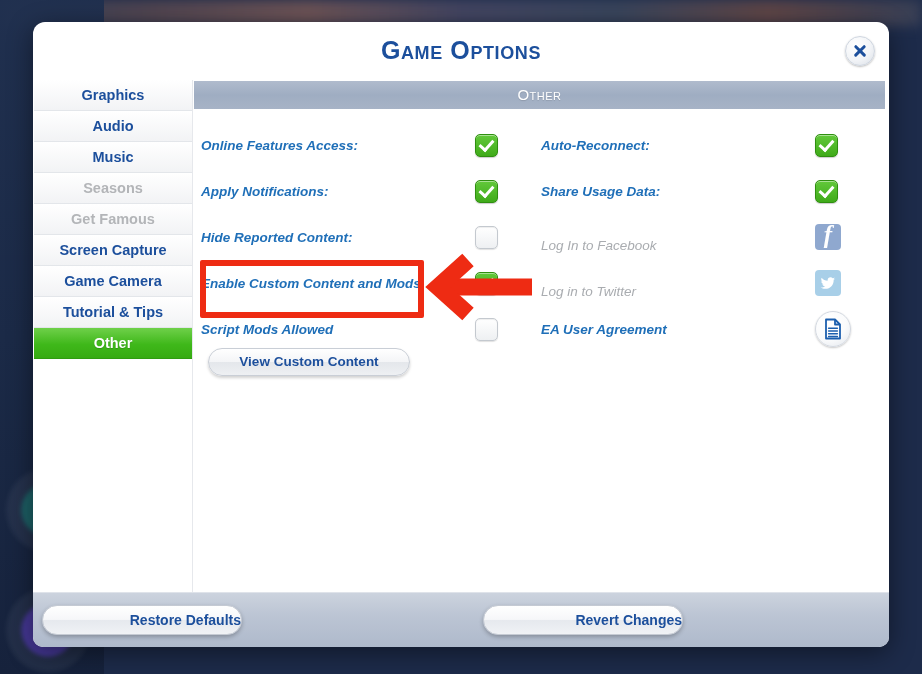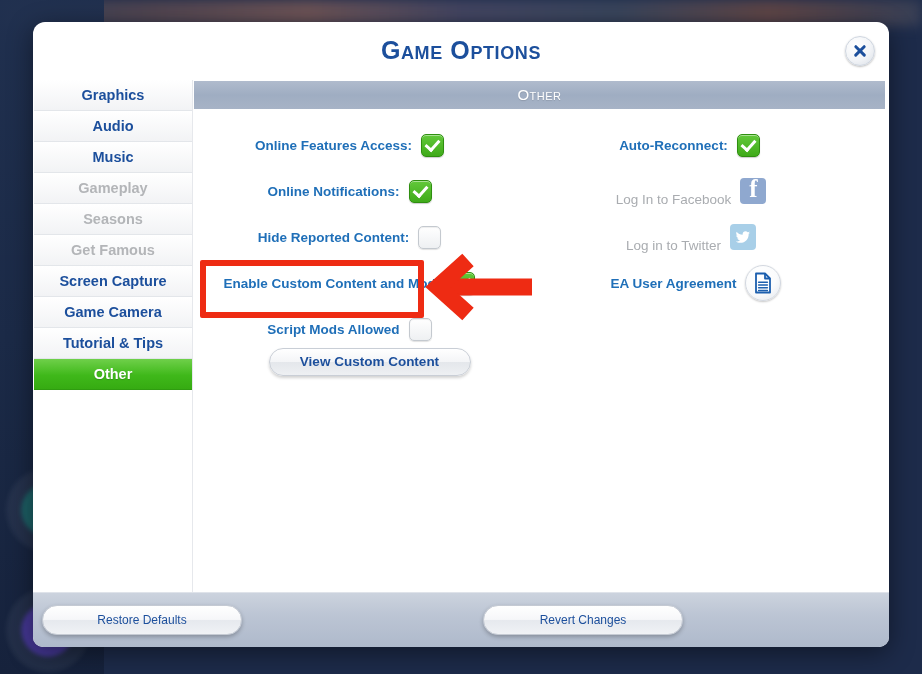--- a/index.html
+++ b/index.html
@@ -104,23 +104,24 @@
     color:#ffffff;font-size:15px;font-variant:small-caps;letter-spacing:.5px;
     text-align:center;line-height:28px;font-weight:normal;
     text-shadow:0 1px 1px rgba(0,0,0,.12);
   }
 
   .col{position:absolute;top:42px;}
   .colL{left:8px;width:330px;}
   .colR{left:348px;width:330px;}
 
   .row{
-    display:flex;align-items:center;justify-content:center;
+    display:flex;align-items:center;justify-content:space-between;
     gap:9px;margin-bottom:0;
     height:46px;
+    font-style:italic;
   }
   .row .lbl{
     text-align:right;font-size:13.5px;font-weight:bold;color:#1f6fb8;
     line-height:15px;
   }
   .row .lbl.dim{color:#a9acb0;font-weight:normal;font-size:13.5px;margin-top:16px;}
   .cbw{width:56px;display:flex;justify-content:flex-start;}
 
   .cb{width:21px;height:21px;border-radius:5px;display:block;position:relative;}
   .cb.on{
@@ -165,24 +166,24 @@
     cursor:pointer;
   }
 
   
   #footer{
     position:absolute;left:0;top:570px;width:856px;height:55px;
     background:linear-gradient(180deg,#ccd3de 0%, #bcc5d4 40%, #aeb9cb 100%);
     border-top:1px solid #dfe3ea;
   }
   .fbtn{
-    position:absolute;top:12px;height:28px;line-height:28px;text-align:center;
+    position:absolute;top:12px;height:28px;line-height:28px;text-align:right;
     border-radius:15px;border:1px solid #c5cad3;
     background:linear-gradient(180deg,#ffffff 0%, #f6f7f9 48%, #e6e9ee 52%, #f0f2f5 100%);
-    color:#1c4f9c;font-size:12px;font-weight:normal;
+    color:#1c4f9c;font-size:14px;font-weight:bold;
     box-shadow:0 2px 4px rgba(0,0,0,.25);
     cursor:pointer;
   }
   #btn-restore{left:9px;width:198px;}
   #btn-revert{left:450px;width:198px;}
   #btn-apply{left:657px;width:198px;}
 
   
   #redbox{
     position:absolute;left:200px;top:260px;width:212px;height:46px;
@@ -211,21 +212,20 @@
       <span class="x2"></span>
     </div>
   </div>
 
   <div id="bodyrow">
 
     <div id="sidebar">
       <div class="side-item">Graphics</div>
       <div class="side-item">Audio</div>
       <div class="side-item">Music</div>
-      <div class="side-item dim">Gameplay</div>
       <div class="side-item dim">Seasons</div>
       <div class="side-item dim">Get Famous</div>
       <div class="side-item">Screen Capture</div>
       <div class="side-item">Game Camera</div>
       <div class="side-item">Tutorial &amp; Tips</div>
       <div class="side-item active">Other</div>
       <div class="filler"></div>
     </div>
 
     <div id="panel">
@@ -234,21 +234,21 @@
       <div class="col colL">
 
         <div class="row">
           <span class="lbl">Online Features Access:</span>
           <span class="cbw">
             <span class="cb on"></span>
           </span>
         </div>
 
         <div class="row">
-          <span class="lbl">Online Notifications:</span>
+          <span class="lbl">Apply Notifications:</span>
           <span class="cbw">
             <span class="cb on"></span>
           </span>
         </div>
 
         <div class="row">
           <span class="lbl">Hide Reported Content:</span>
           <span class="cbw">
             <span class="cb off"></span>
           </span>
@@ -261,34 +261,40 @@
           </span>
         </div>
 
         <div class="row">
           <span class="lbl">Script Mods Allowed</span>
           <span class="cbw">
             <span class="cb off"></span>
           </span>
         </div>
 
-        <div style="display:flex;justify-content:center;padding-left:7px;margin-top:-4px;">
+        <div style="display:flex;justify-content:flex-start;padding-left:7px;margin-top:-4px;">
           <span class="pillbtn">View Custom Content</span>
         </div>
       </div>
 
       <div class="col colR">
 
         <div class="row">
           <span class="lbl">Auto-Reconnect:</span>
           <span class="cbw">
             <span class="cb on"></span>
           </span>
         </div>
 
+        <div class="row">
+          <span class="lbl">Share Usage Data:</span>
+          <span class="cbw">
+            <span class="cb on"></span>
+          </span>
+        </div>
 
         <div class="row">
           <span class="lbl dim">Log In to Facebook</span>
           <span class="cbw">
             <span class="sqico fb"></span>
           </span>
         </div>
 
         <div class="row">
           <span class="lbl dim">Log in to Twitter</span>

